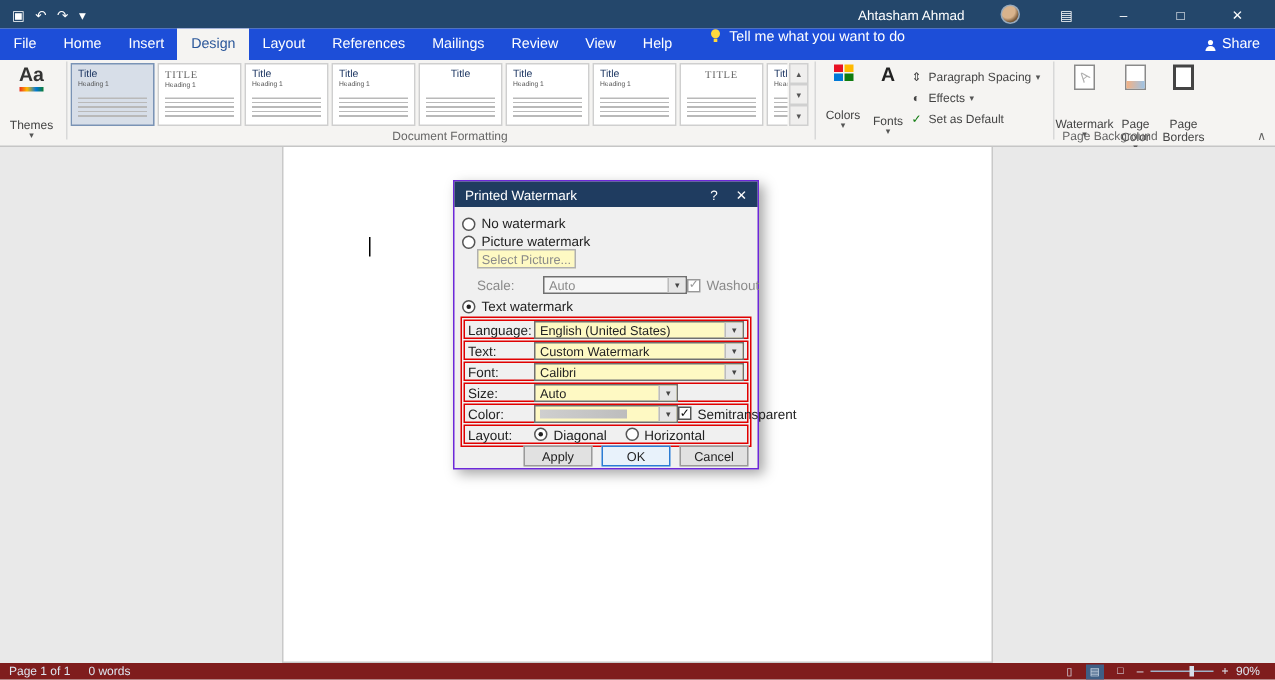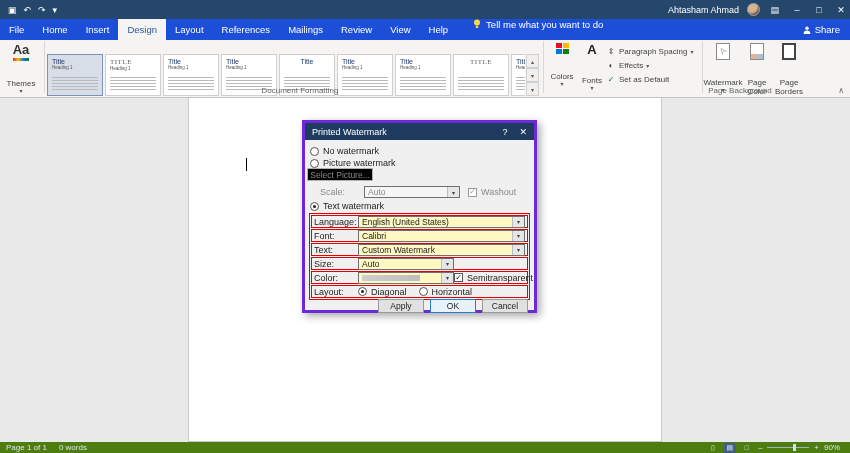--- a/index.html
+++ b/index.html
@@ -3,39 +3,39 @@
 <meta charset="utf-8">
 <style>
 *{margin:0;padding:0;box-sizing:border-box}
 html,body{width:850px;height:453px}
 body{font-family:"Liberation Sans",sans-serif;position:relative;background:#e9e9e9;overflow:hidden;color:#222}
 
 .titlebar{position:absolute;top:0;left:0;right:0;height:19px;background:#24476b;color:#fff;display:flex;align-items:center;font-size:9px}
 .qat{display:flex;align-items:center;gap:7px;padding-left:8px}
 .qat span{font-size:9px;cursor:default}
 .tb-title{position:absolute;left:0;right:0;text-align:center;font-size:9.5px;pointer-events:none}
-.tb-right{margin-left:auto;display:flex;align-items:center;gap:8px;padding-right:2px;z-index:2}
+.tb-right{margin-left:auto;display:flex;align-items:center;gap:24px;padding-right:18px;z-index:2}
 .avatar{width:13px;height:13px;border-radius:50%;background:radial-gradient(circle at 35% 30%,#d9b38c 0 45%,#7a5a3a 70%,#4c3a26);border:1px solid #9ab}
 .winbtn{width:14px;text-align:center;font-size:9px}
 
 .tabrow{position:absolute;top:19px;left:0;right:0;height:21px;background:#1d4ed8;display:flex;align-items:stretch;color:#fff;font-size:9.5px}
 .tab{display:flex;align-items:center;padding:0 9px;cursor:default}
 .tab.active{background:#f5f4f2;color:#2b579a}
 .tellme{display:flex;align-items:flex-start;gap:5px;margin-left:16px;font-size:9.5px}
 .share{margin-left:auto;display:flex;align-items:center;gap:4px;padding:0 10px;font-size:9.5px}
 
 .ribbon{position:absolute;top:40px;left:0;right:0;height:58px;background:#f5f4f2;border-bottom:1px solid #c6c6c6}
 .rcontent{position:absolute;top:0;left:0;right:0;height:45px;display:flex;align-items:flex-start}
 .bigbtn{display:flex;flex-direction:column;align-items:center;justify-content:flex-start;padding-top:3px;height:45px;font-size:8px;color:#444;text-align:center;line-height:1.15}
 .bigbtn .bicon{height:20px;display:flex;align-items:center;justify-content:center;margin-bottom:18px}
 .vsep{width:1px;background:#d8d8d8;height:52px;margin:1px 2px 0 2px}
 .themes{width:42px}
 .themes .aa{font-size:13px;font-weight:bold;color:#333;border-bottom:3px solid;border-image:linear-gradient(90deg,#e81123,#ffb900,#0078d7,#107c10) 1}
 
-.gallery{width:494px;display:flex;padding-top:14px}
+.gallery{width:494px;display:flex;padding-top:2px}
 .thumbs{display:flex;gap:2px;overflow:hidden;width:478px}
 .thumb{flex:none;width:56px;height:42px;background:#fff;border:1px solid #cfcfcf;position:relative;padding:3px 4px;overflow:hidden}
 .thumb.sel{background:#d7dee8;border-color:#7a93b5}
 .th-title{font-size:7px;color:#1f3864;white-space:nowrap}
 .thumb.serif .th-title{font-family:"Liberation Serif",serif;color:#666;letter-spacing:.5px}
 .thumb.c{text-align:center}
 .th-sub{font-size:4.5px;color:#555;white-space:nowrap}
 .th-lines{position:absolute;left:4px;right:4px;top:22px;bottom:4px;background:repeating-linear-gradient(to bottom,#b9b9b9 0,#b9b9b9 1px,transparent 1px,transparent 3px)}
 .gscroll{width:13px;display:flex;flex-direction:column;margin-left:1px}
 .gscroll span{flex:1;border:1px solid #d0d0d0;background:#f0efee;font-size:6px;display:flex;align-items:center;justify-content:center;color:#555}
@@ -56,46 +56,46 @@
 .pbico.pb{border:2px solid #444}
 .wmk{width:36px}.pgc{width:32px}.pgb{width:32px}
 .grouplabel{position:absolute;bottom:2px;font-size:8px;color:#666;text-align:center}
 .collapse{position:absolute;right:6px;bottom:2px;font-size:8px;color:#666}
 .dd-mini{font-size:6px;color:#555}
 
 .docarea{position:absolute;top:98px;left:0;right:0;bottom:11px;background:#e9e9e9}
 .page{position:absolute;left:188px;top:0;width:474px;height:100%;background:#fff;border:1px solid #c9c9c9;border-top:none}
 .cursor{position:absolute;left:57px;top:60px;width:1px;height:13px;background:#000}
 
-.dialog{position:absolute;left:302px;top:22px;width:235px;height:193px;background:#f0f0f0;border:3px solid #6d28d9;box-shadow:3px 3px 8px rgba(0,0,0,.35);font-size:9px}
+.dialog{position:absolute;left:302px;top:22px;width:204px;height:193px;background:#f0f0f0;border:1px solid #6d28d9;box-shadow:3px 3px 8px rgba(0,0,0,.35);font-size:9px}
 .dlg-title{height:17px;background:#1f3c60;color:#fff;display:flex;align-items:center;padding:0 7px;font-size:9px}
 .dlg-btns{margin-left:auto;display:flex;gap:12px}
 .dlg-btns span{font-size:9px}
 .drow{position:absolute;left:5px;display:flex;align-items:center;height:12px}
 .radio{width:9px;height:9px;border:1px solid #555;border-radius:50%;background:#fff;display:inline-block;position:relative;margin-right:4px;flex:none}
 .radio.on::after{content:"";position:absolute;inset:2px;border-radius:50%;background:#222}
 .checkbox{width:9px;height:9px;border:1px solid #555;background:#fff;display:inline-flex;align-items:center;justify-content:center;font-size:8px;line-height:1;margin-right:4px;flex:none;color:#111}
 .checkbox.dis{color:#999;border-color:#999}
 .dis-txt{color:#8a8a8a}
-.selpic{position:absolute;left:2px;top:45px;width:66px;height:13px;background:#000000;border:1px solid #b0b0b0;color:#8a8a8a;font-size:8.5px;display:flex;align-items:center;justify-content:center}
+.selpic{position:absolute;left:15px;top:45px;width:66px;height:13px;background:#fef9c3;border:1px solid #b0b0b0;color:#8a8a8a;font-size:8.5px;display:flex;align-items:center;justify-content:center}
 .dd{height:12px;border:1px solid #707070;background:#fef9c3;display:flex;align-items:center;padding-left:3px;font-size:8.5px;overflow:hidden;white-space:nowrap}
 .dd .arr{margin-left:auto;width:12px;align-self:stretch;background:#e6e6e6;border-left:1px solid #bdbdbd;display:flex;align-items:center;justify-content:center;font-size:6px;color:#444;flex:none}
 .dd.dis{color:#8a8a8a;background:#f6f6f6}
 .redwrap{position:absolute;left:4px;right:4px;top:90px;border:1px solid #e00000;padding:1px 1px}
 .frow{display:flex;align-items:center;border:1px solid #e00000;height:13px;margin-bottom:1px;padding:0 2px}
 .frow:last-child{margin-bottom:0}
 .flabel{width:44px;flex:none}
 .ddwide{flex:1}
 .ddnarrow{width:96px;flex:none}
 .swatch{width:58px;height:6px;background:linear-gradient(90deg,#cfcfcf,#bdbdbd)}
 .btnrow{position:absolute;right:6px;top:176px;display:flex;gap:6px}
 .btn{width:46px;height:14px;background:#e1e1e1;border:1px solid #9a9a9a;font-size:8.5px;display:flex;align-items:center;justify-content:center;color:#222}
 .btn.ok{border:1px solid #2b7cd3;background:#e8f2fb}
 
-.statusbar{position:absolute;bottom:0;left:0;right:0;height:11px;background:#4d7c0f;color:#dde6f0;font-size:8px;display:flex;align-items:center;padding:0 6px;gap:12px}
+.statusbar{position:absolute;bottom:0;left:0;right:0;height:11px;background:#7f1d1d;color:#dde6f0;font-size:8px;display:flex;align-items:center;padding:0 6px;gap:12px}
 .sb-right{margin-left:auto;display:flex;align-items:center;gap:5px}
 .viewic{width:12px;height:10px;display:flex;align-items:center;justify-content:center;font-size:7px}
 .viewic.active{background:#3f5f85}
 .sl-track{width:42px;height:1px;background:#9fb3c8;position:relative}
 .sl-thumb{position:absolute;left:26px;top:-3px;width:3px;height:7px;background:#d6dee8}
 .zoom{min-width:20px;text-align:left}
 </style>
 </head>
 <body>
 
@@ -317,30 +317,30 @@
 
     <div class="redwrap">
       <div class="frow">
         <span class="flabel">Language:</span>
         <span class="dd ddwide">
           <span>English (United States)</span>
           <span class="arr">▾</span>
         </span>
       </div>
       <div class="frow">
+        <span class="flabel">Text:</span>
+        <span class="dd ddwide">
+          <span>Custom Watermark</span>
+          <span class="arr">▾</span>
+        </span>
+      </div>
+      <div class="frow">
         <span class="flabel">Font:</span>
         <span class="dd ddwide">
           <span>Calibri</span>
-          <span class="arr">▾</span>
-        </span>
-      </div>
-      <div class="frow">
-        <span class="flabel">Text:</span>
-        <span class="dd ddwide">
-          <span>Custom Watermark</span>
           <span class="arr">▾</span>
         </span>
       </div>
       <div class="frow">
         <span class="flabel">Size:</span>
         <span class="dd ddnarrow">
           <span>Auto</span>
           <span class="arr">▾</span>
         </span>
       </div>

